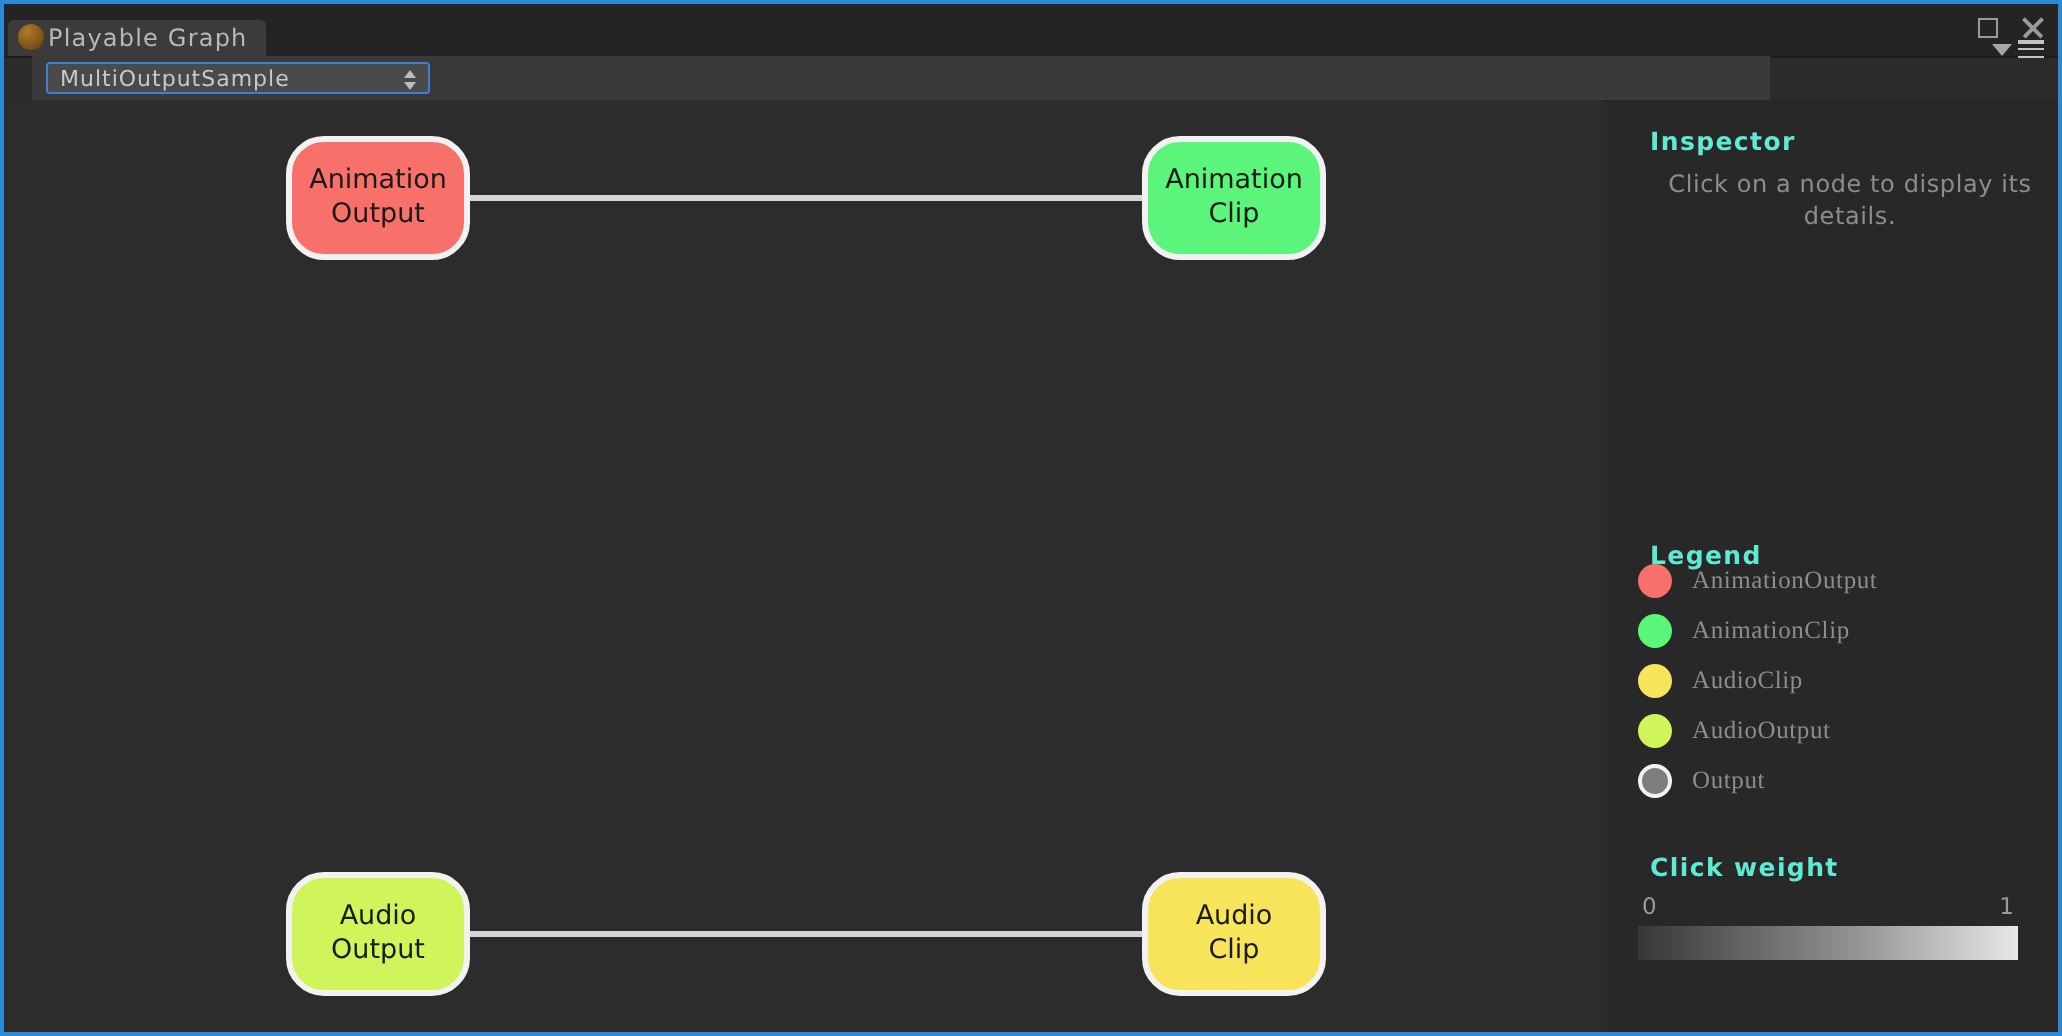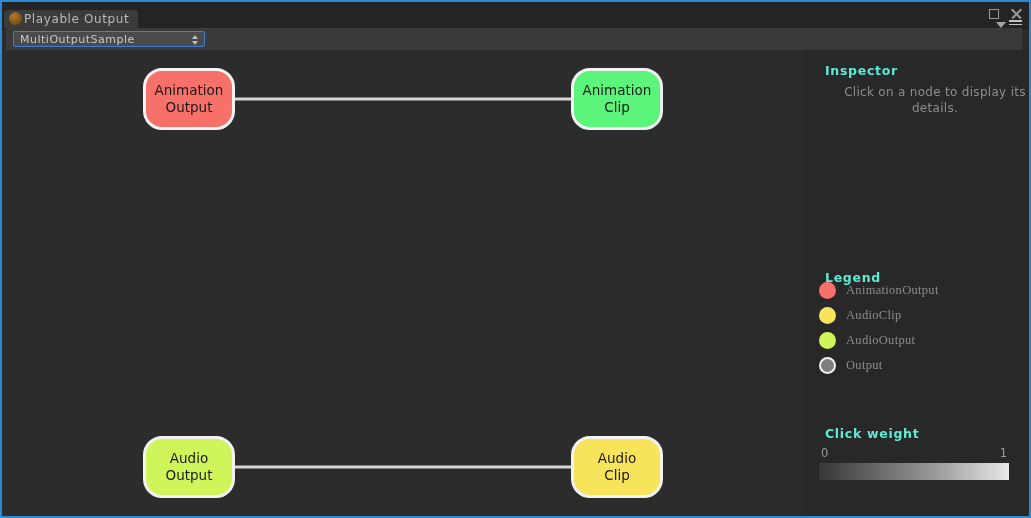--- a/index.html
+++ b/index.html
@@ -96,22 +96,22 @@
   }
   .ico-hamburger span {
     display: block;
     height: 1.5px;
     background: #c3c3c3;
   }
 
   
   .toolbar {
     position: absolute;
-    left: 4px; top: 26px;
-    width: 1016px;
+    left: 14px; top: 26px;
+    width: 869px;
     height: 22px;
     background: #3a3a3a;
     border-bottom: 1px solid #232323;
   }
   .graph-select {
     position: absolute;
     left: 7px; top: 3px;
     width: 192px;
     height: 16px;
     background: #4a4a4a;
@@ -184,21 +184,21 @@
     position: absolute;
     left: 21px;
     color: #5eead4;
     font-size: 12.5px;
     font-weight: bold;
     letter-spacing: 0.7px;
   }
   .inspector-title { top: 13px; }
   .inspector-hint {
     position: absolute;
-    left: 36px; top: 34px;
+    left: 26px; top: 34px;
     width: 190px;
     color: #8d8d8d;
     font-size: 12px;
     line-height: 16px;
     text-align: center;
     letter-spacing: 0.3px;
   }
   .legend-title { top: 205px; margin-top: 15px; }
   .legend-list {
     position: absolute;
@@ -243,21 +243,21 @@
   }
 </style>
 </head>
 <body>
 
 <div id="app">
 
   <div class="titlebar">
     <div class="tab">
       <span class="tab-icon"></span>
-      <span>Playable Output</span>
+      <span>Playable Graph</span>
     </div>
     <div class="win-btns">
       <div class="ico-btn">
         <div class="ico-max"></div>
       </div>
       <div class="ico-btn ico-close"></div>
     </div>
     <div class="menu-row">
       <div class="ico-filter"></div>
       <div class="ico-hamburger">
@@ -300,20 +300,24 @@
     <div class="inspector-hint">Click on a node
 to display its details.</div>
 
     <div class="panel-title legend-title">Legend</div>
     <div class="legend-list" id="legend-list">
         <div class="legend-item">
           <span class="legend-dot" style="background: rgb(248, 112, 106);"></span>
           <span class="legend-label">AnimationOutput</span>
         </div>
         <div class="legend-item">
+          <span class="legend-dot" style="background: rgb(90, 245, 122);"></span>
+          <span class="legend-label">AnimationClip</span>
+        </div>
+        <div class="legend-item">
           <span class="legend-dot" style="background: rgb(248, 228, 90);"></span>
           <span class="legend-label">AudioClip</span>
         </div>
         <div class="legend-item">
           <span class="legend-dot" style="background: rgb(208, 245, 90);"></span>
           <span class="legend-label">AudioOutput</span>
         </div>
         <div class="legend-item">
           <span class="legend-dot" style="background: rgb(126, 126, 126); border: 2px solid rgb(242, 242, 242);"></span>
           <span class="legend-label">Output</span>

